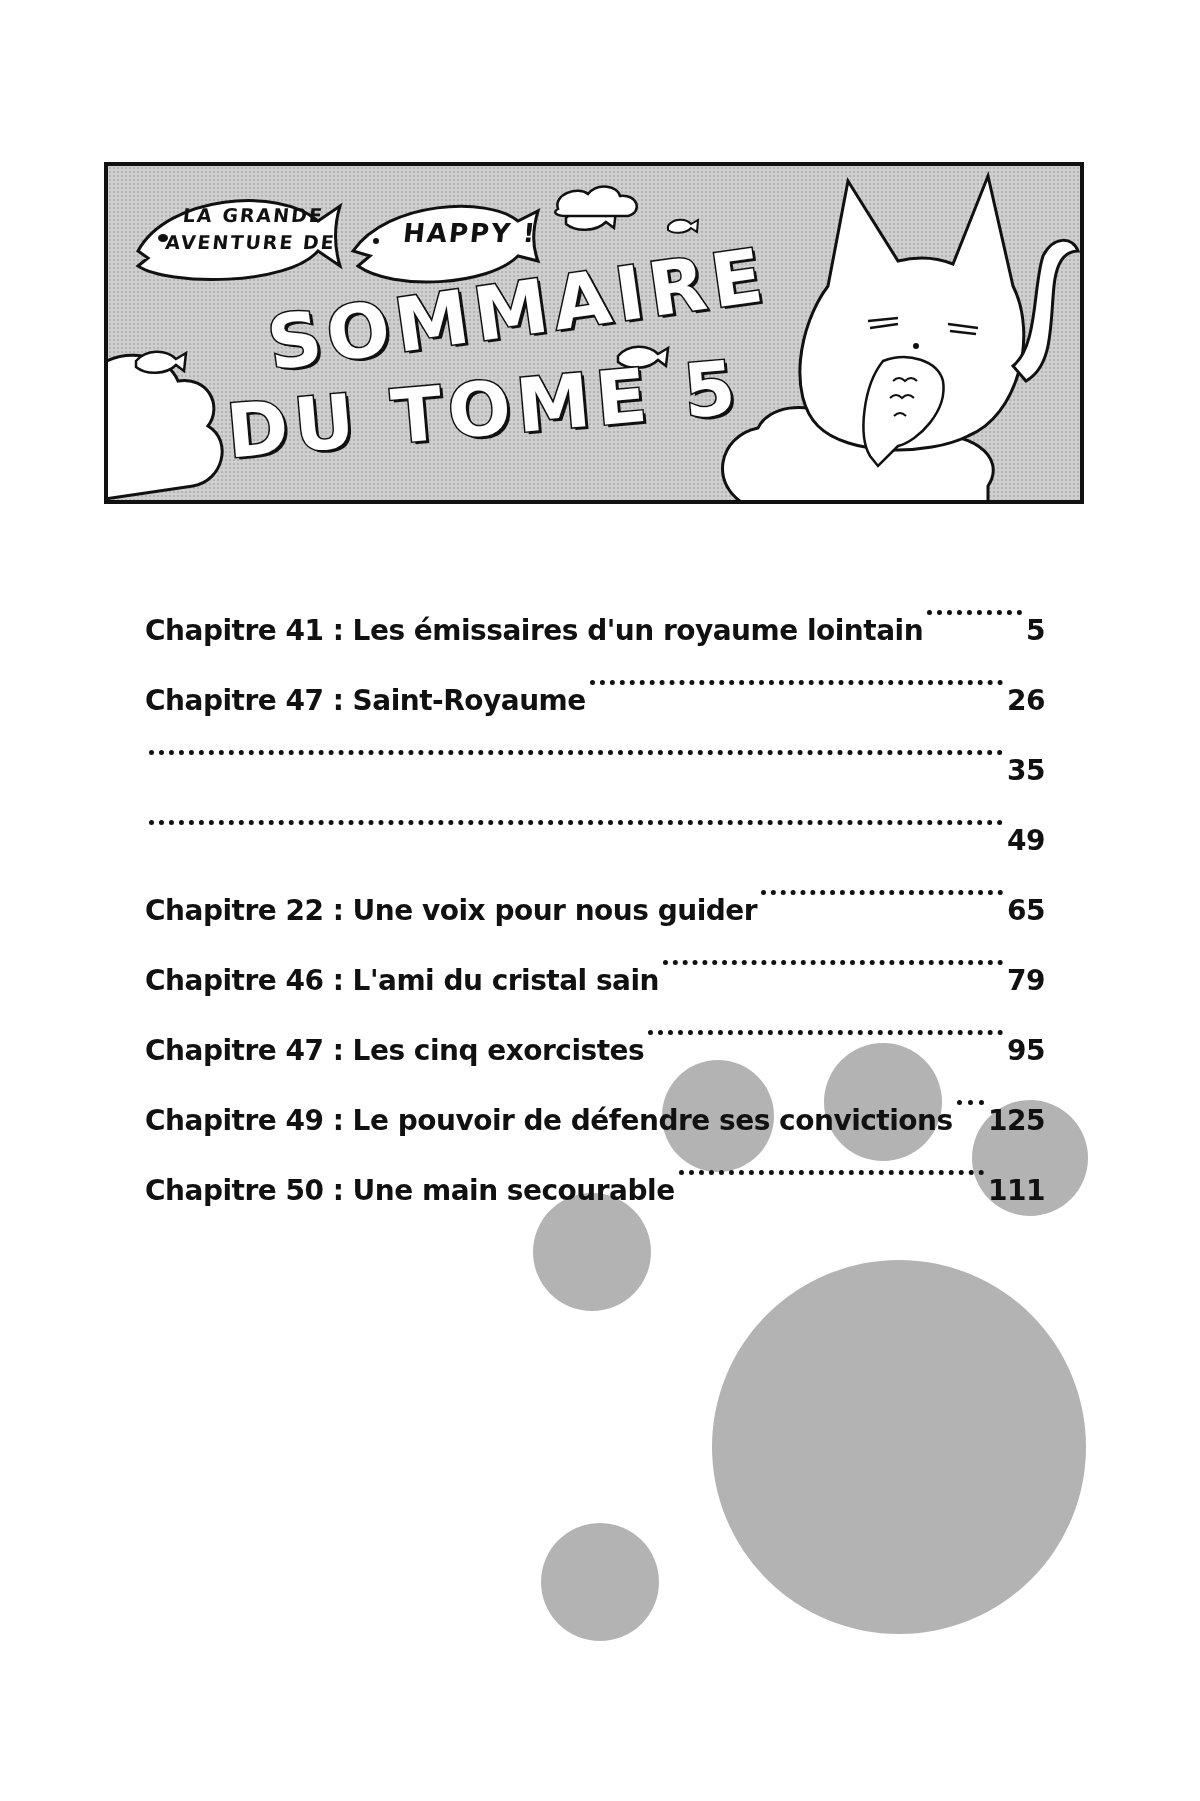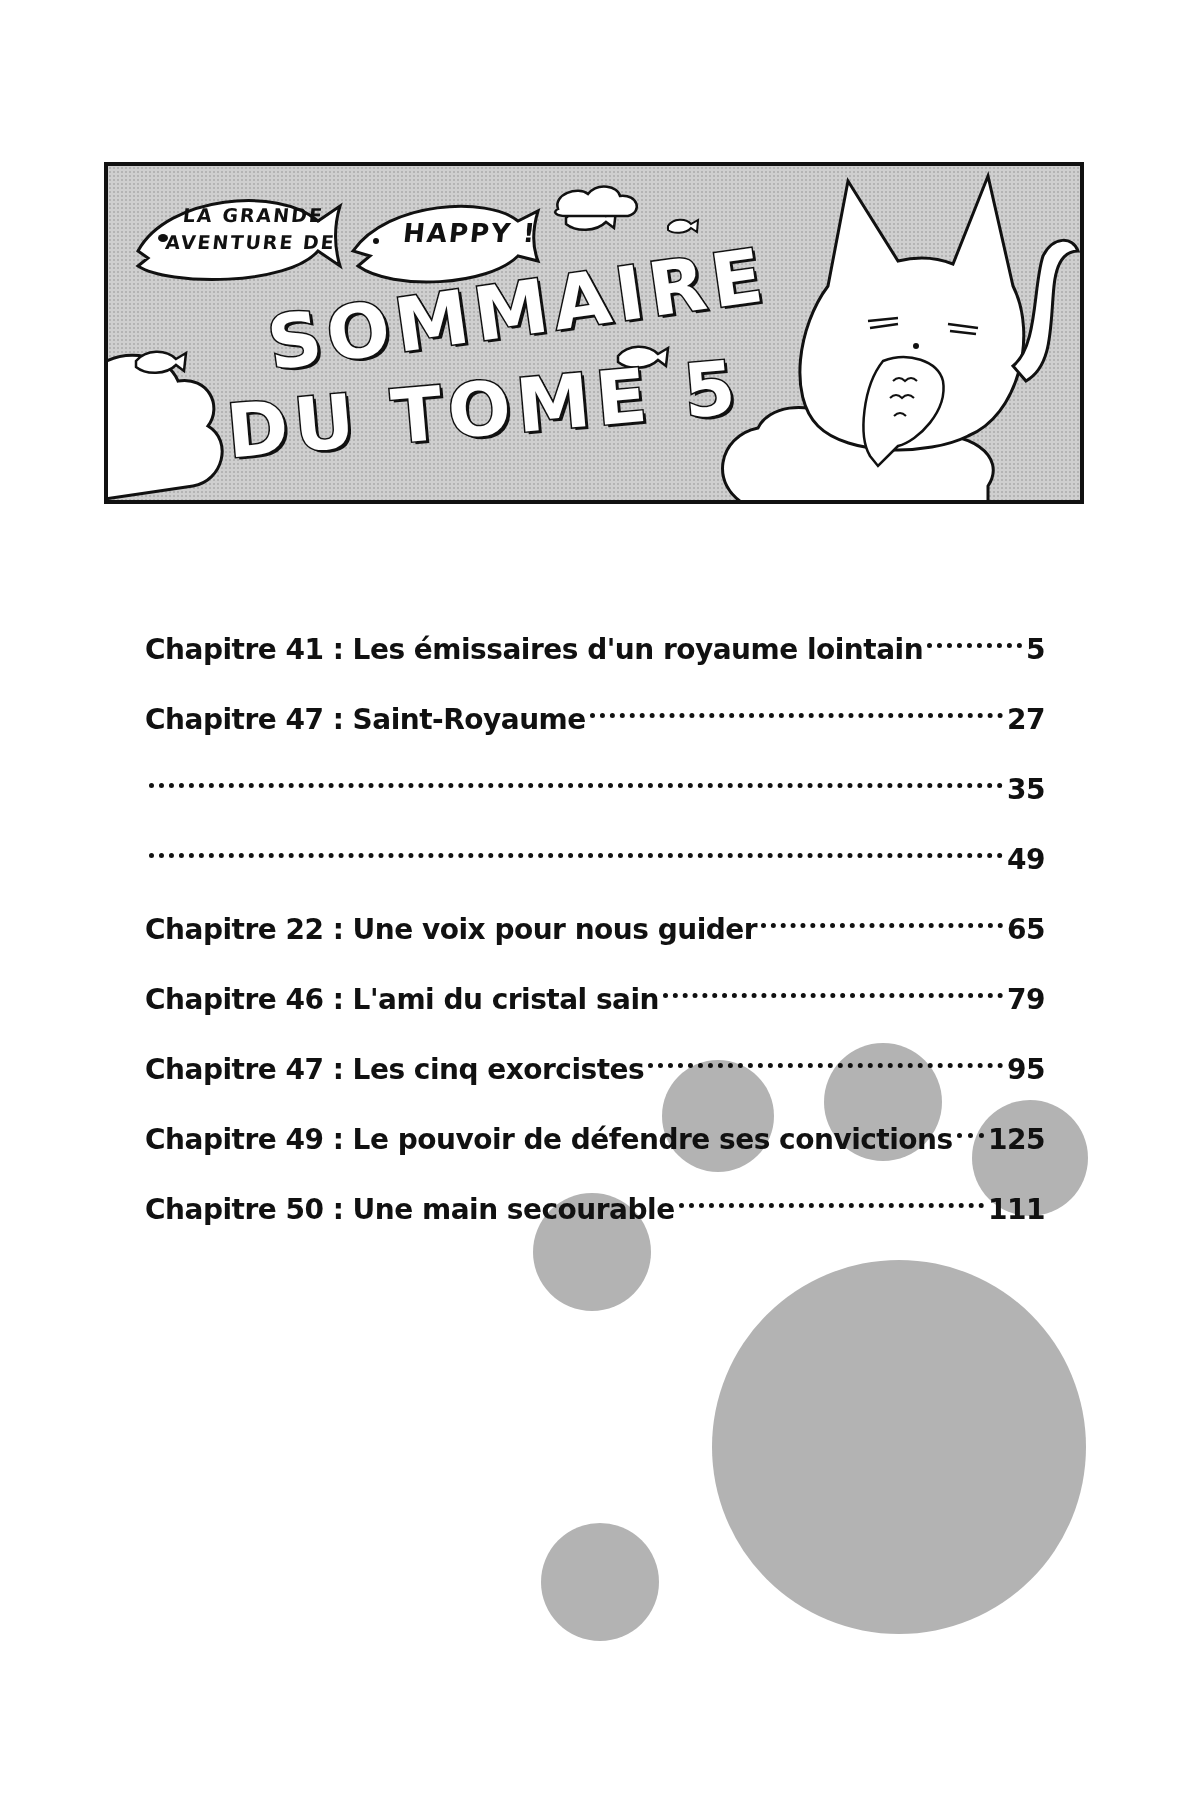--- a/index.html
+++ b/index.html
@@ -28,21 +28,21 @@
   }
   .title-1 { left: 158px; top: 100px; font-size: 74px; transform: rotate(-8deg); }
   .title-2 { left: 118px; top: 200px; font-size: 74px; transform: rotate(-5deg); }
 
   
   .dot { position: absolute; border-radius: 50%; background: #b3b3b3; }
 
   
   .toc { position: absolute; left: 145px; top: 614px; width: 900px; }
   .toc-row {
-    display: flex; align-items: center; height: 70px;
+    display: flex; align-items: flex-start; height: 70px;
     font-family: "DejaVu Sans", sans-serif; font-weight: bold; font-size: 28px;
     color: #111; letter-spacing: -0.5px; position: relative;
   }
   .toc-row .label { white-space: nowrap; }
   .toc-row .leader {
     flex: 1; margin: 0 4px; overflow: hidden; white-space: nowrap;
     border-bottom: 5px dotted #111; height: 0; align-self: auto; transform: translateY(-4px);
   }
   .toc-row .page { white-space: nowrap; }
 </style>
@@ -95,21 +95,21 @@
 
 <div class="toc">
   <div class="toc-row">
     <span class="label">Chapitre 41 : Les émissaires d'un royaume lointain</span>
     <span class="leader"></span>
     <span class="page">5</span>
   </div>
   <div class="toc-row">
     <span class="label">Chapitre 47 : Saint-Royaume</span>
     <span class="leader"></span>
-    <span class="page">27</span>
+    <span class="page">26</span>
   </div>
   <div class="toc-row">
     <span class="leader"></span>
     <span class="page">35</span>
   </div>
   <div class="toc-row">
     <span class="leader"></span>
     <span class="page">49</span>
   </div>
   <div class="toc-row">

